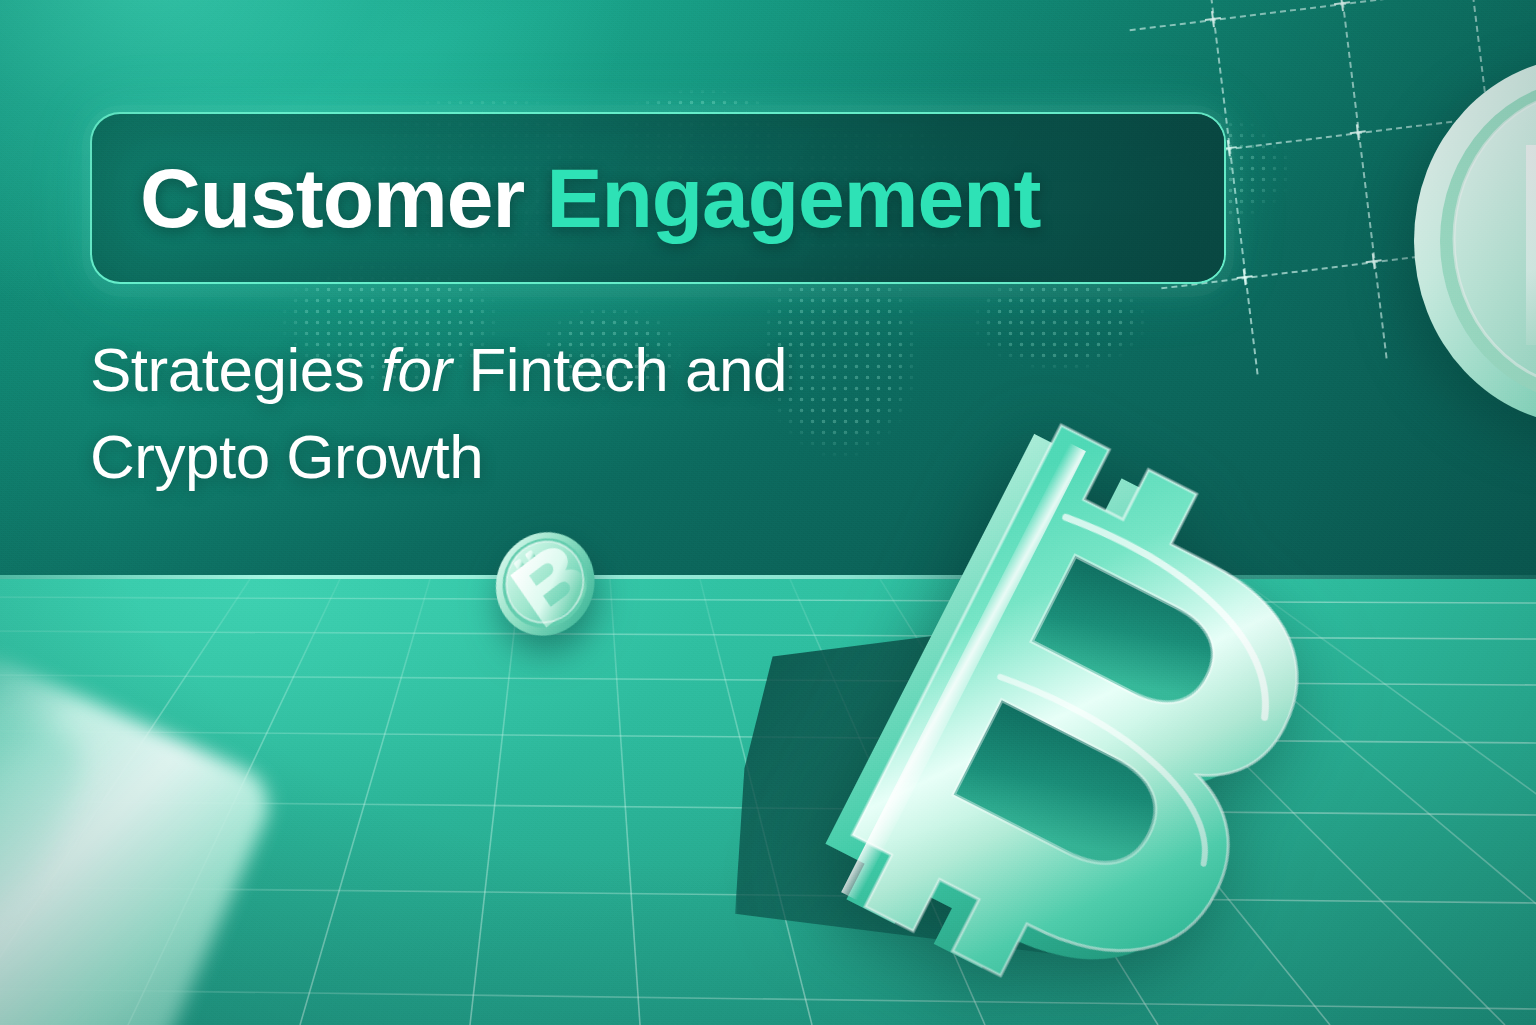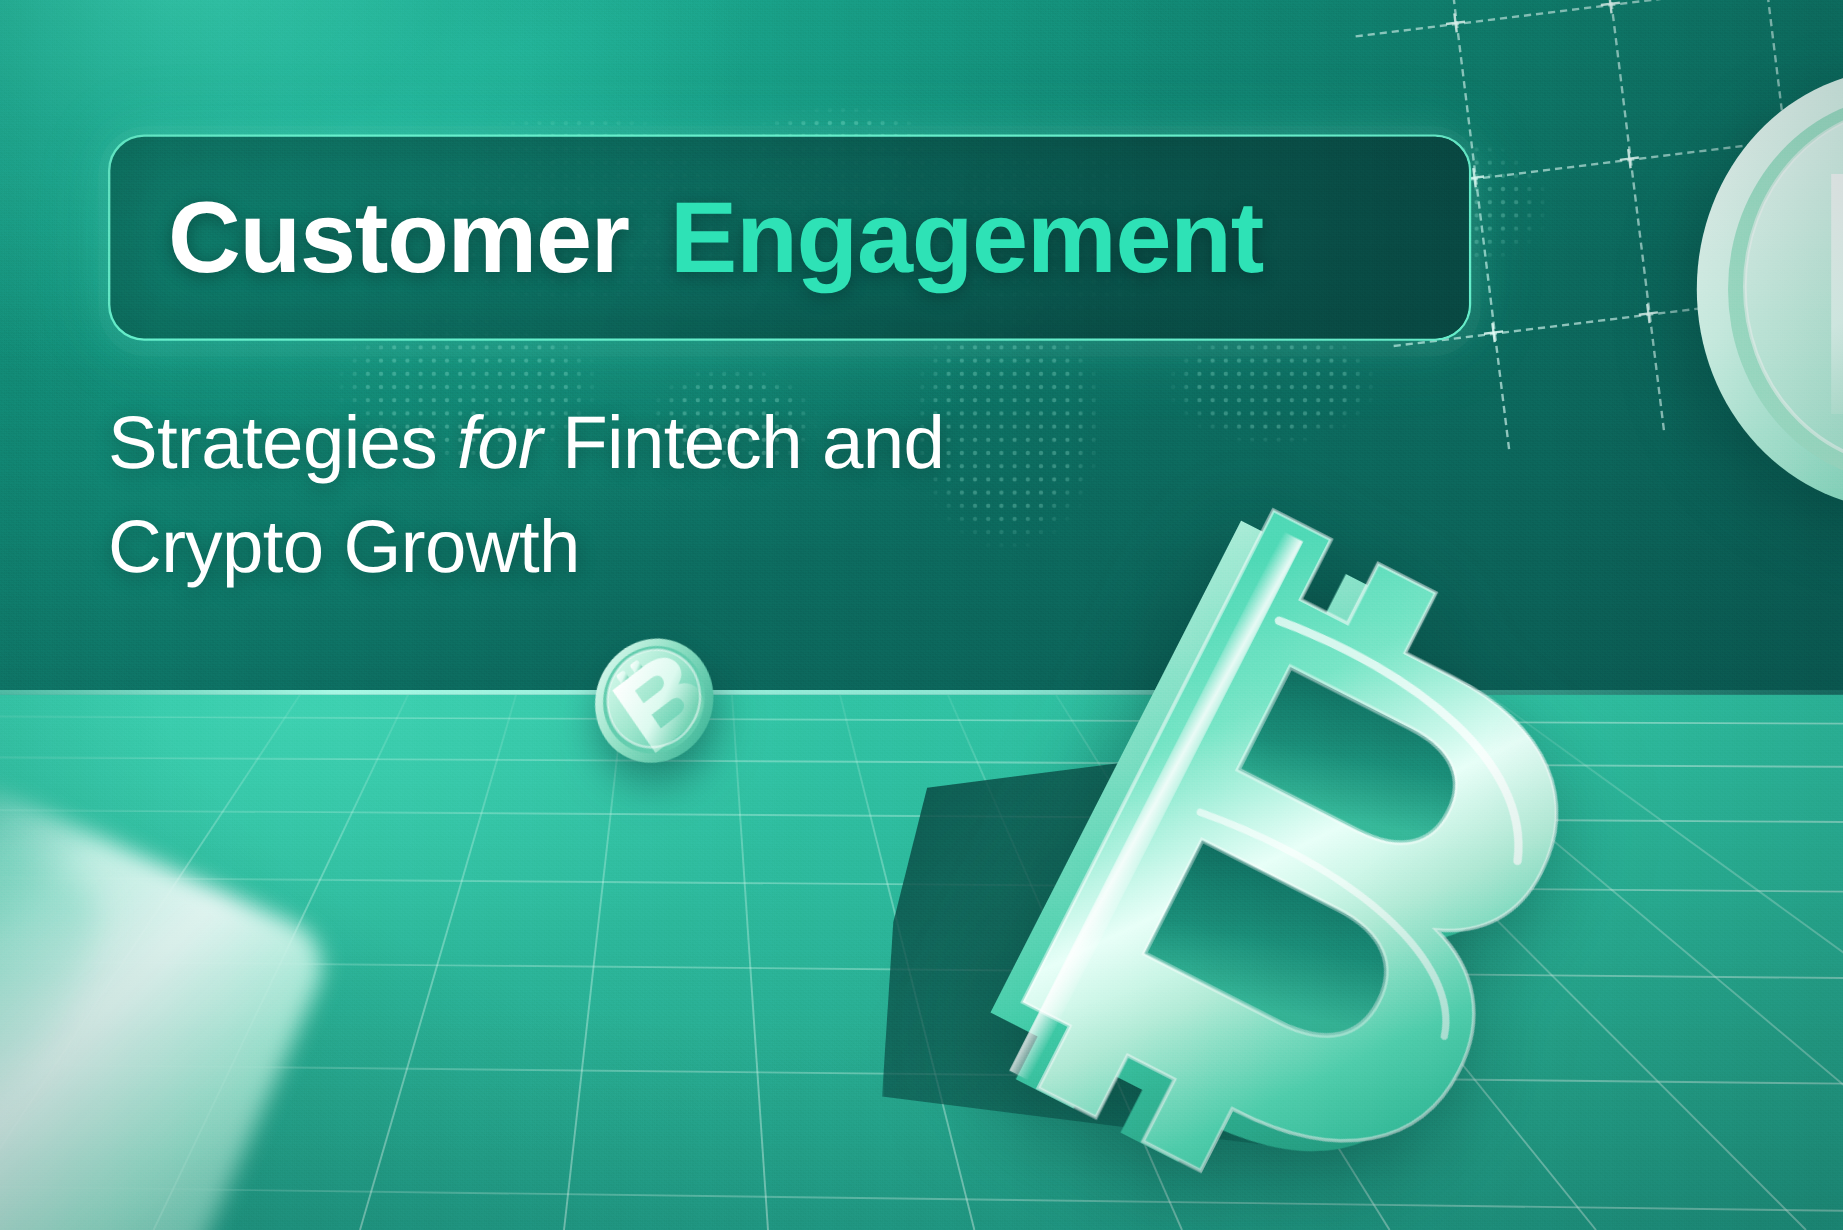--- a/index.html
+++ b/index.html
@@ -112,21 +112,21 @@
     background:linear-gradient(90deg, rgba(9,82,74,0) 0%, rgba(9,78,71,.55) 45%, rgba(8,72,66,.96) 100%);
     pointer-events:none;
   }
   .badge-title{
     position:relative; z-index:2;
     font-size:84px; font-weight:700; line-height:1;
     letter-spacing:-1px; white-space:nowrap;
     text-shadow:0 3px 14px rgba(0,0,0,.30);
   }
   .t-white{ color:#ffffff;margin-top:24px; }
-  .t-mint { color:#2ee2b6;margin-left:12px; }
+  .t-mint { color:#2ee2b6; }
 
   
   .subtitle{
     position:absolute; left:90px; top:327px; width:980px;
     color:#ffffff;
     font-size:62px; font-weight:400; line-height:1.40;
     letter-spacing:-.5px;
     text-shadow:0 3px 16px rgba(0,0,0,.28);
   }
   .subtitle .ital{ font-style:italic; }

